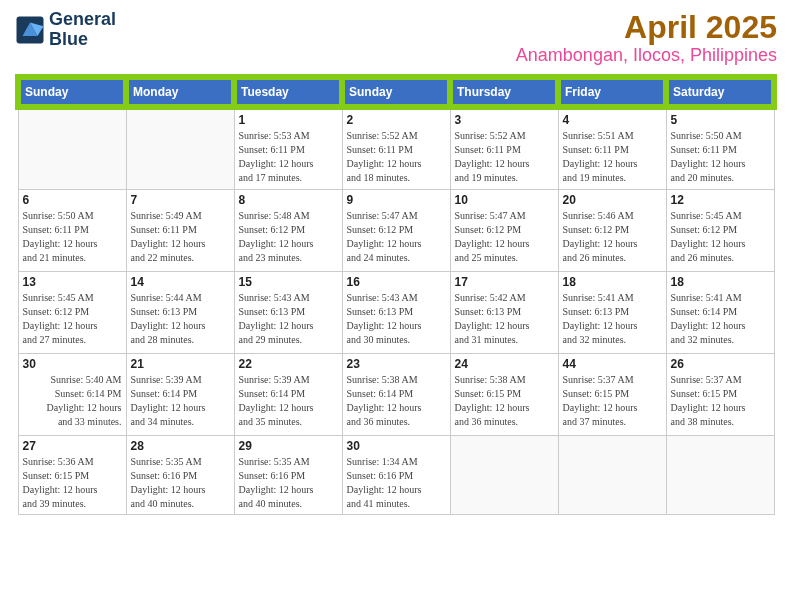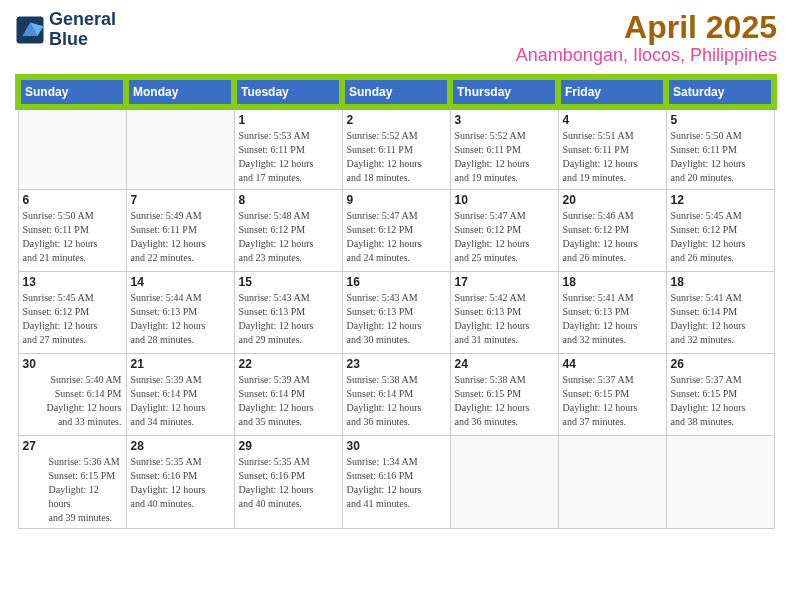--- a/index.html
+++ b/index.html
@@ -320,21 +320,21 @@
             <span class="day-num">26</span>
             <div class="day-info" style="white-space: pre-line;">Sunrise: 5:37 AM
 Sunset: 6:15 PM
 Daylight: 12 hours
 and 38 minutes.</div>
           </td>
         </tr>
         <tr class="last-row">
           <td>
             <span class="day-num">27</span>
-            <div class="day-info" style="white-space: pre-line; margin-left: 26px;">Sunrise: 5:36 AM
+            <div class="day-info" style="white-space: pre-line;">Sunrise: 5:36 AM
 Sunset: 6:15 PM
 Daylight: 12 hours
 and 39 minutes.</div>
           </td>
           <td>
             <span class="day-num">28</span>
             <div class="day-info" style="white-space: pre-line;">Sunrise: 5:35 AM
 Sunset: 6:16 PM
 Daylight: 12 hours
 and 40 minutes.</div>

